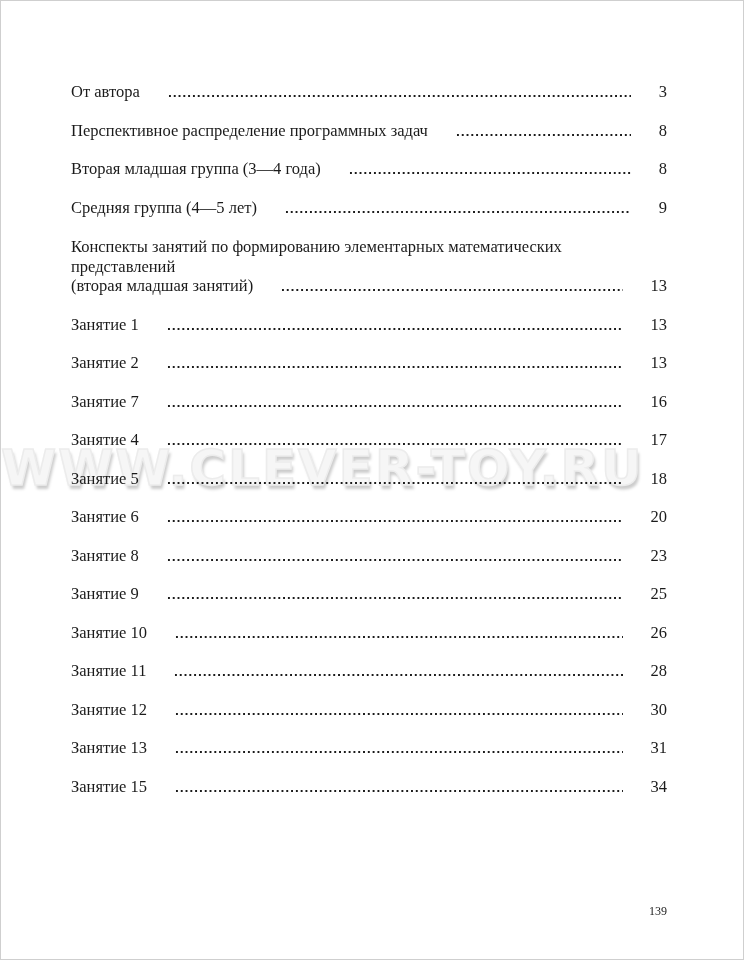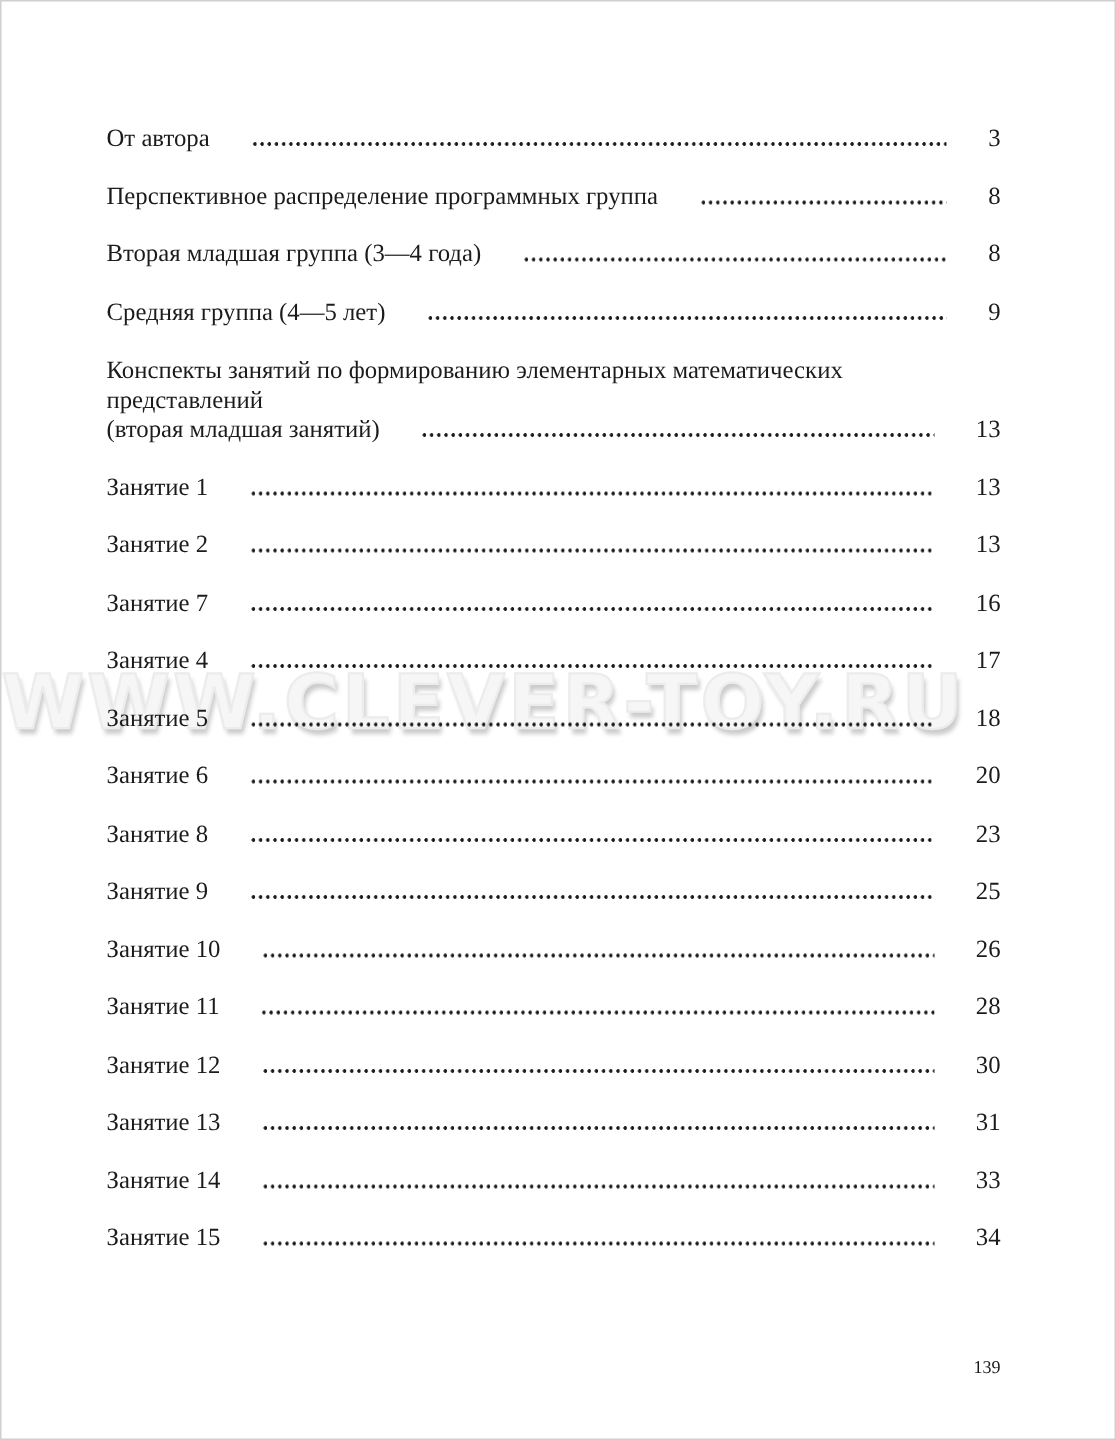--- a/index.html
+++ b/index.html
@@ -99,21 +99,21 @@
     <div class="row">
       <span class="label">От автора</span>
       <span class="leader"></span>
       <span class="pagenum">3</span>
     </div>
   </div>
 
   <div class="entry">
 
     <div class="row">
-      <span class="label">Перспективное распределение программных группа</span>
+      <span class="label">Перспективное распределение программных задач</span>
       <span class="leader"></span>
       <span class="pagenum">8</span>
     </div>
   </div>
 
   <div class="entry">
 
     <div class="row">
       <span class="label">Вторая младшая группа (3—4 года)</span>
       <span class="leader"></span>
@@ -241,28 +241,20 @@
 
   <div class="entry">
 
     <div class="row">
       <span class="label">Занятие 13</span>
       <span class="leader"></span>
       <span class="pagenum">31</span>
     </div>
   </div>
 
-  <div class="entry">
-
-    <div class="row">
-      <span class="label">Занятие 14</span>
-      <span class="leader"></span>
-      <span class="pagenum">33</span>
-    </div>
-  </div>
 
   <div class="entry">
 
     <div class="row">
       <span class="label">Занятие 15</span>
       <span class="leader"></span>
       <span class="pagenum">34</span>
     </div>
   </div>
 </div>

